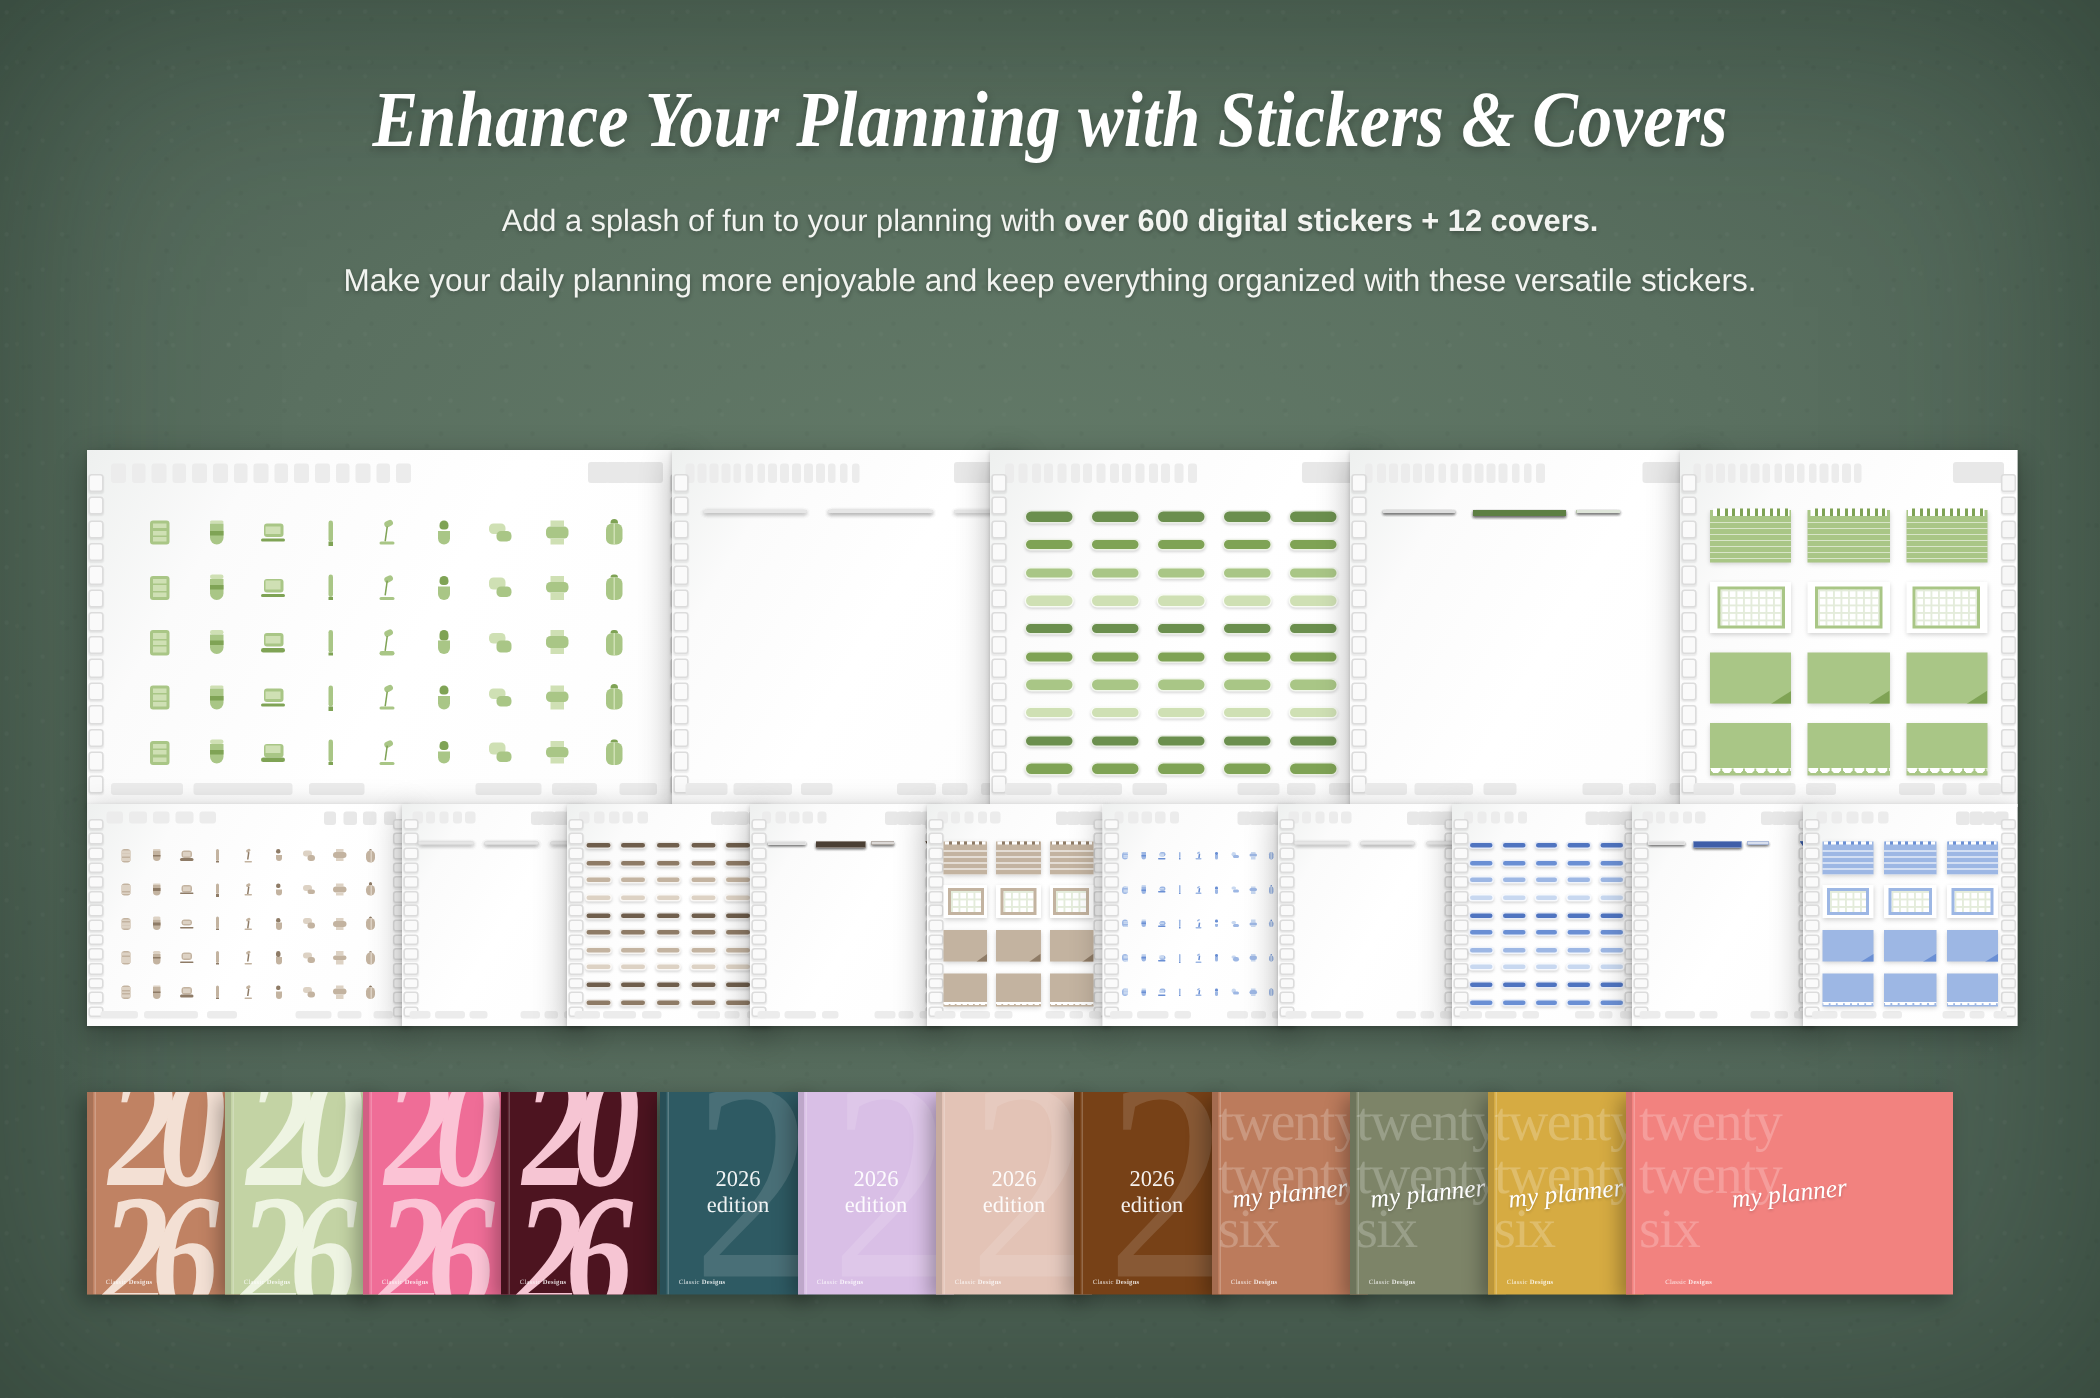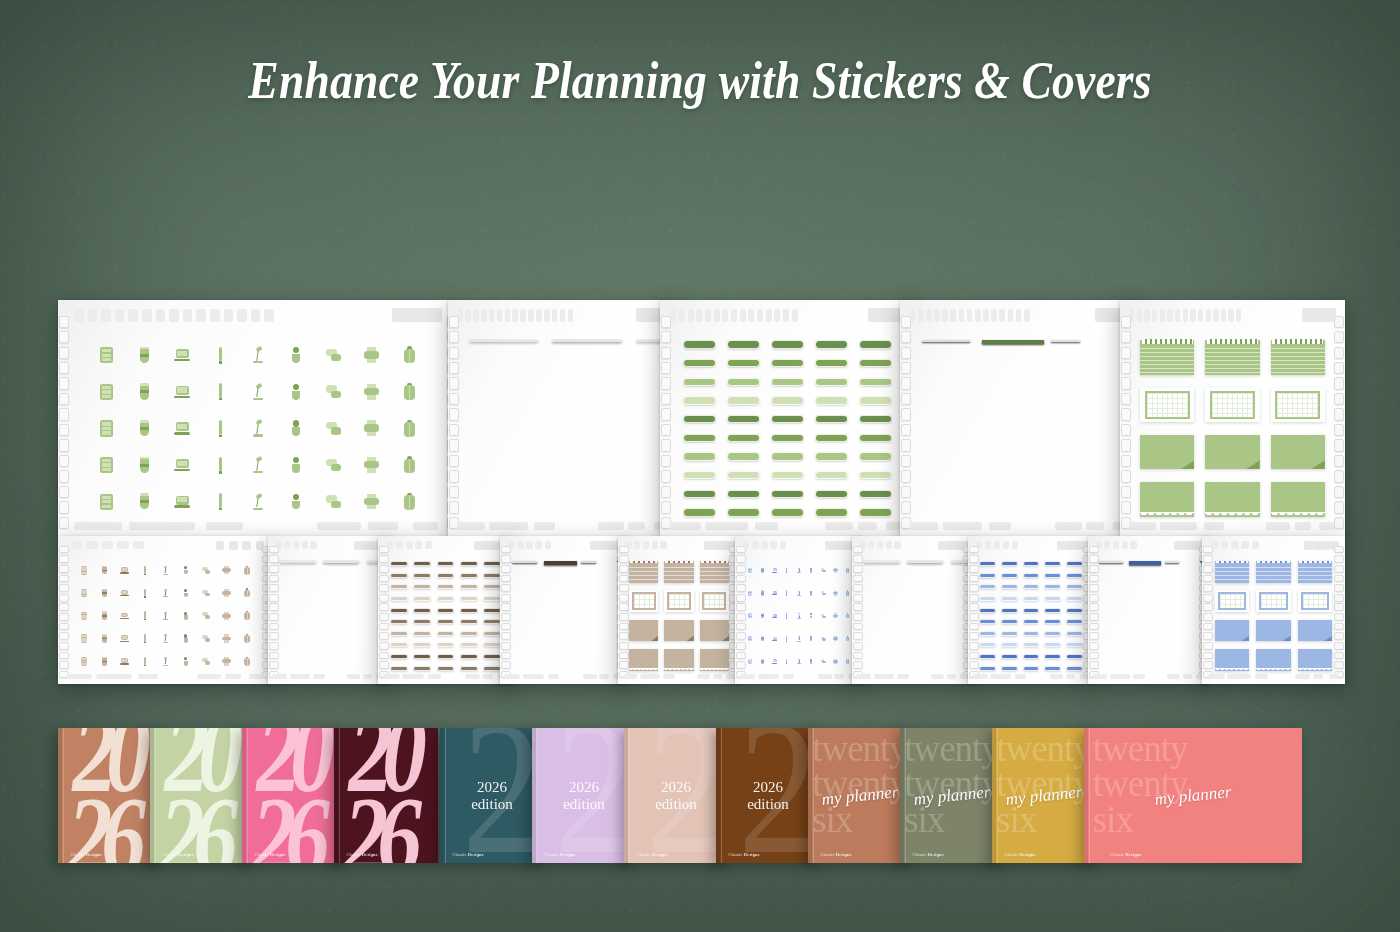--- a/index.html
+++ b/index.html
@@ -215,20 +215,24 @@
     text-shadow: 0 1px 2px rgba(0,0,0,.18);
   }
 </style>
 </head>
 <body>
 
 <div id="bg"></div>
 
 <div id="header">
   <div id="title">Enhance Your Planning with Stickers &amp; Covers</div>
+  <div class="sub" id="sub1">
+    <span>Add a splash of fun to your planning with </span><b>over 600 digital stickers + 12 covers.</b>
+  </div>
+  <div class="sub" id="sub3">Make your daily planning more enjoyable and keep everything organized with these versatile stickers.</div>
 </div>
 
 <div id="sheets-top">
     <div class="sheet" style="left: 58px; top: 0px; width: 400px; height: 238px;">
       <div class="canvas"></div>
       <div class="tbar">
         <div class="pill" style="left: 4%; width: 2.4%;"></div>
         <div class="pill" style="left: 7.4%; width: 2.4%;"></div>
         <div class="pill" style="left: 10.8%; width: 2.4%;"></div>
         <div class="pill" style="left: 14.2%; width: 2.4%;"></div>

